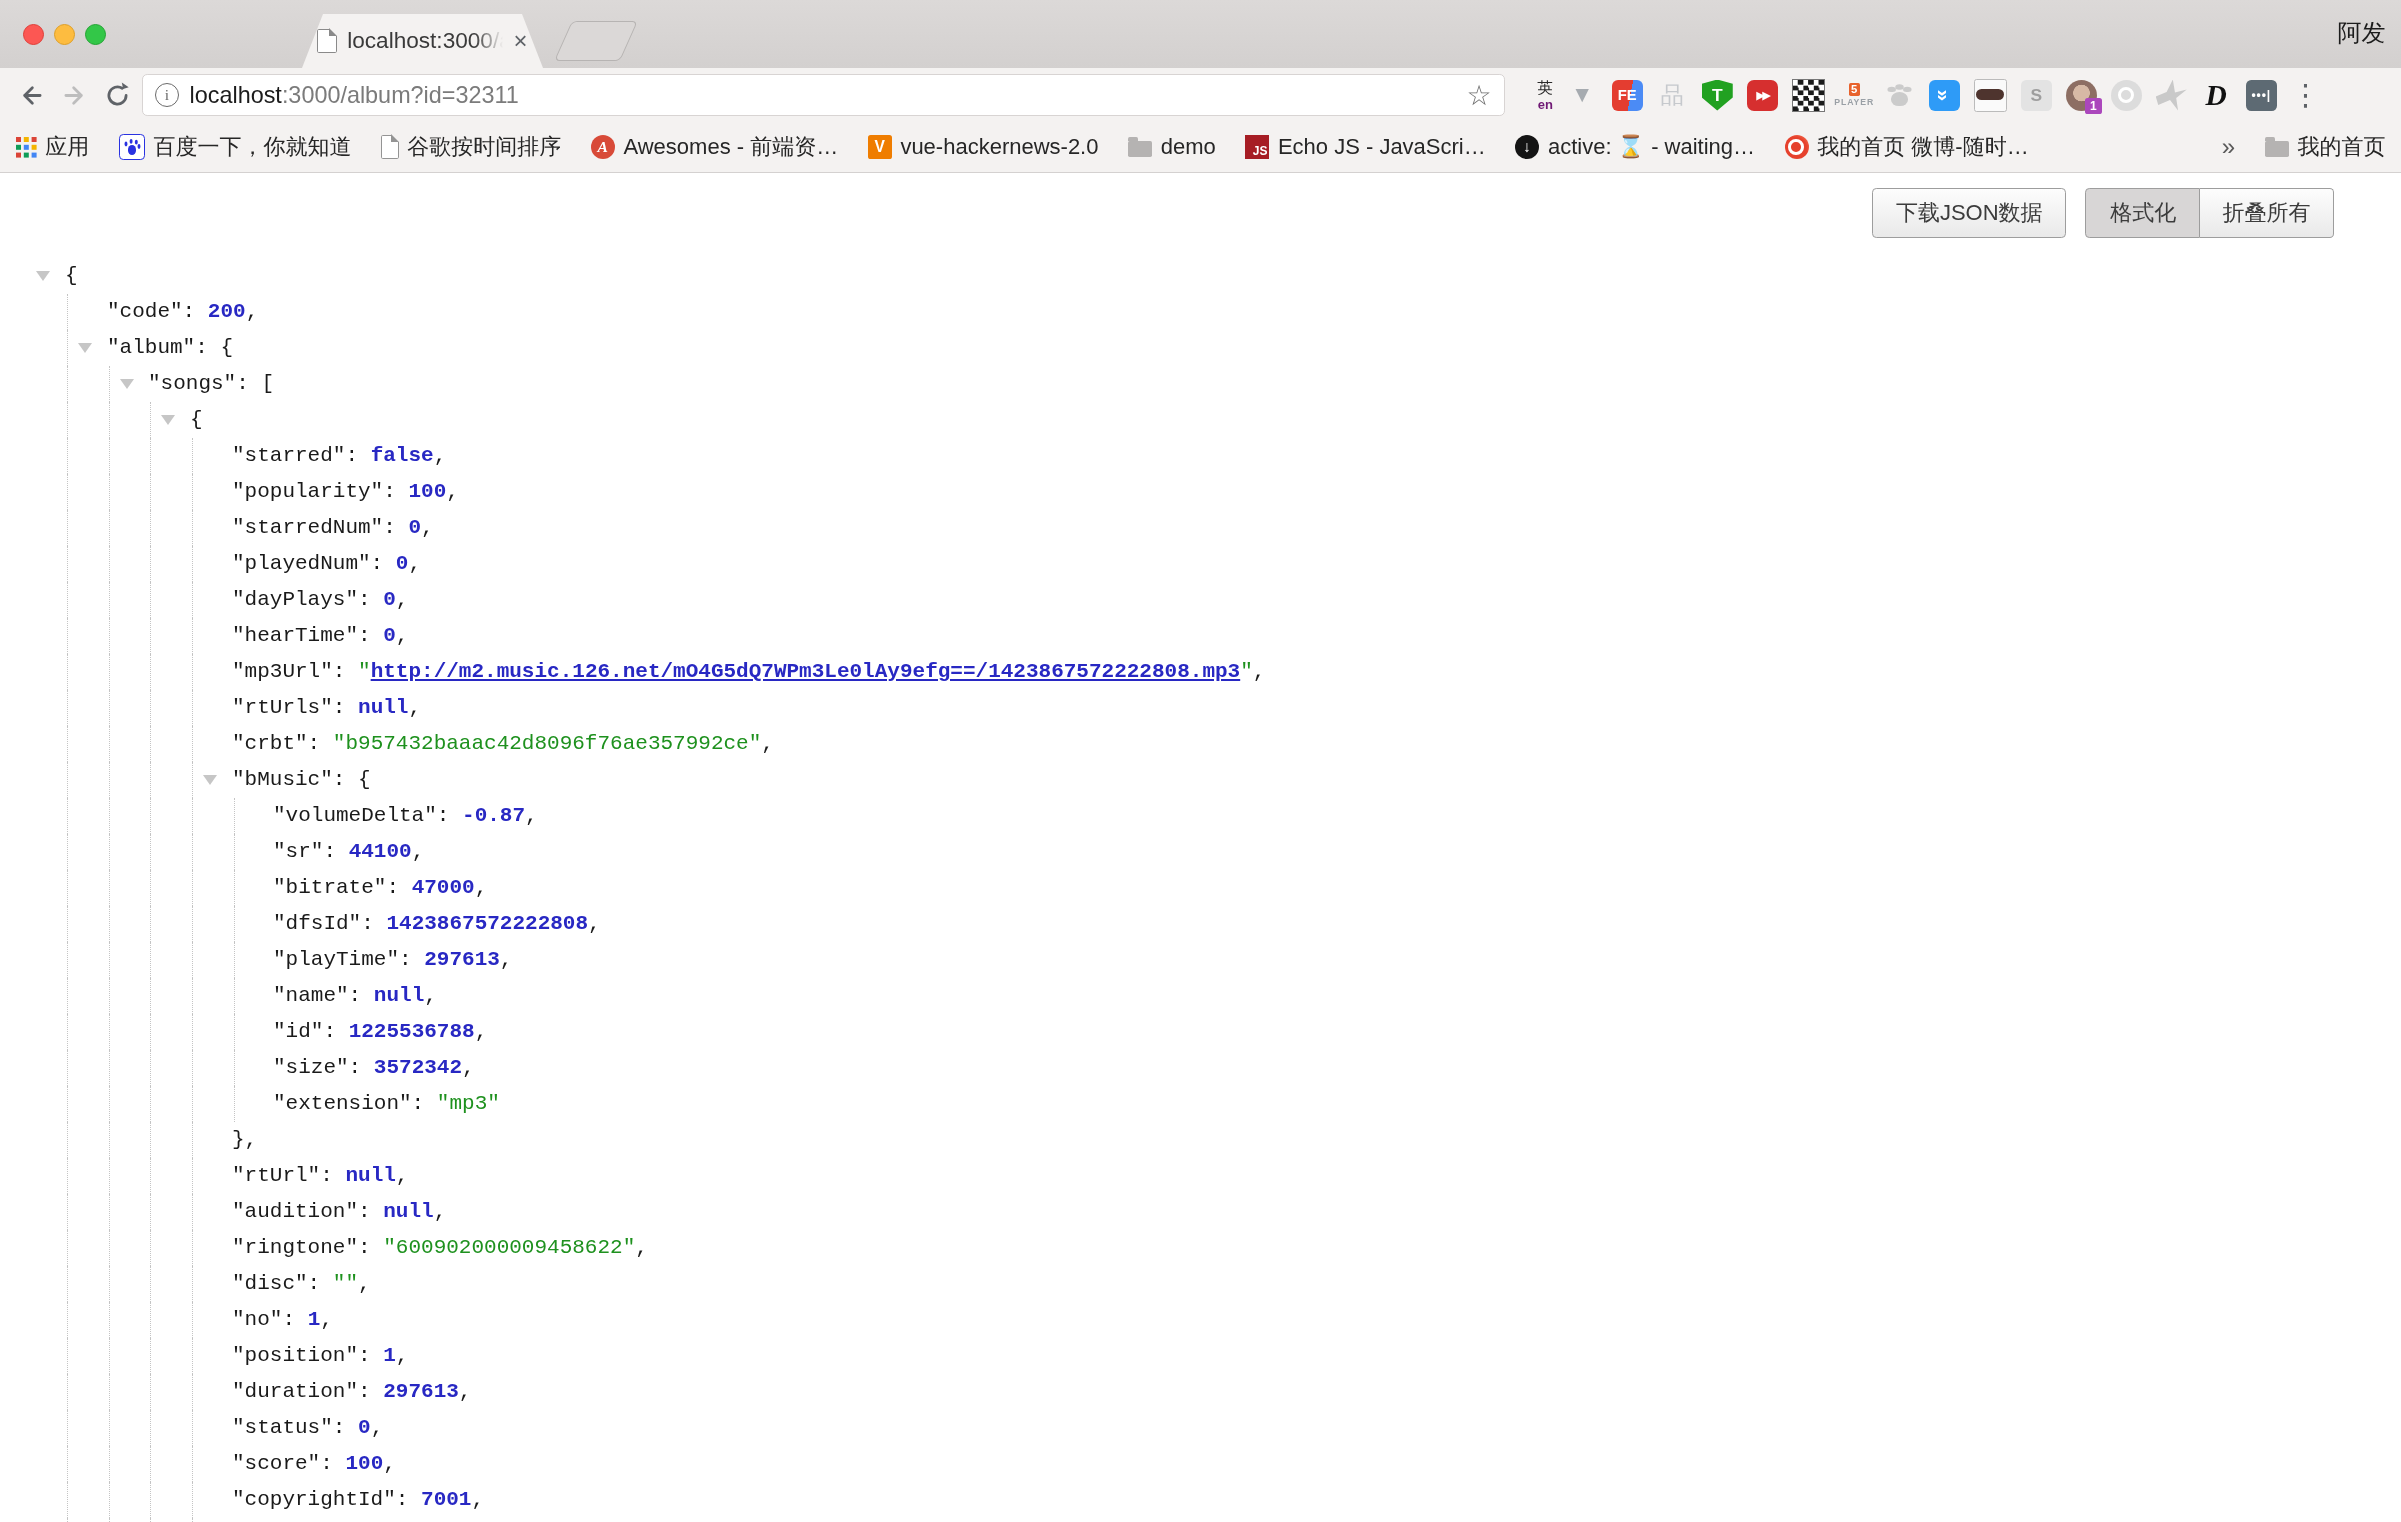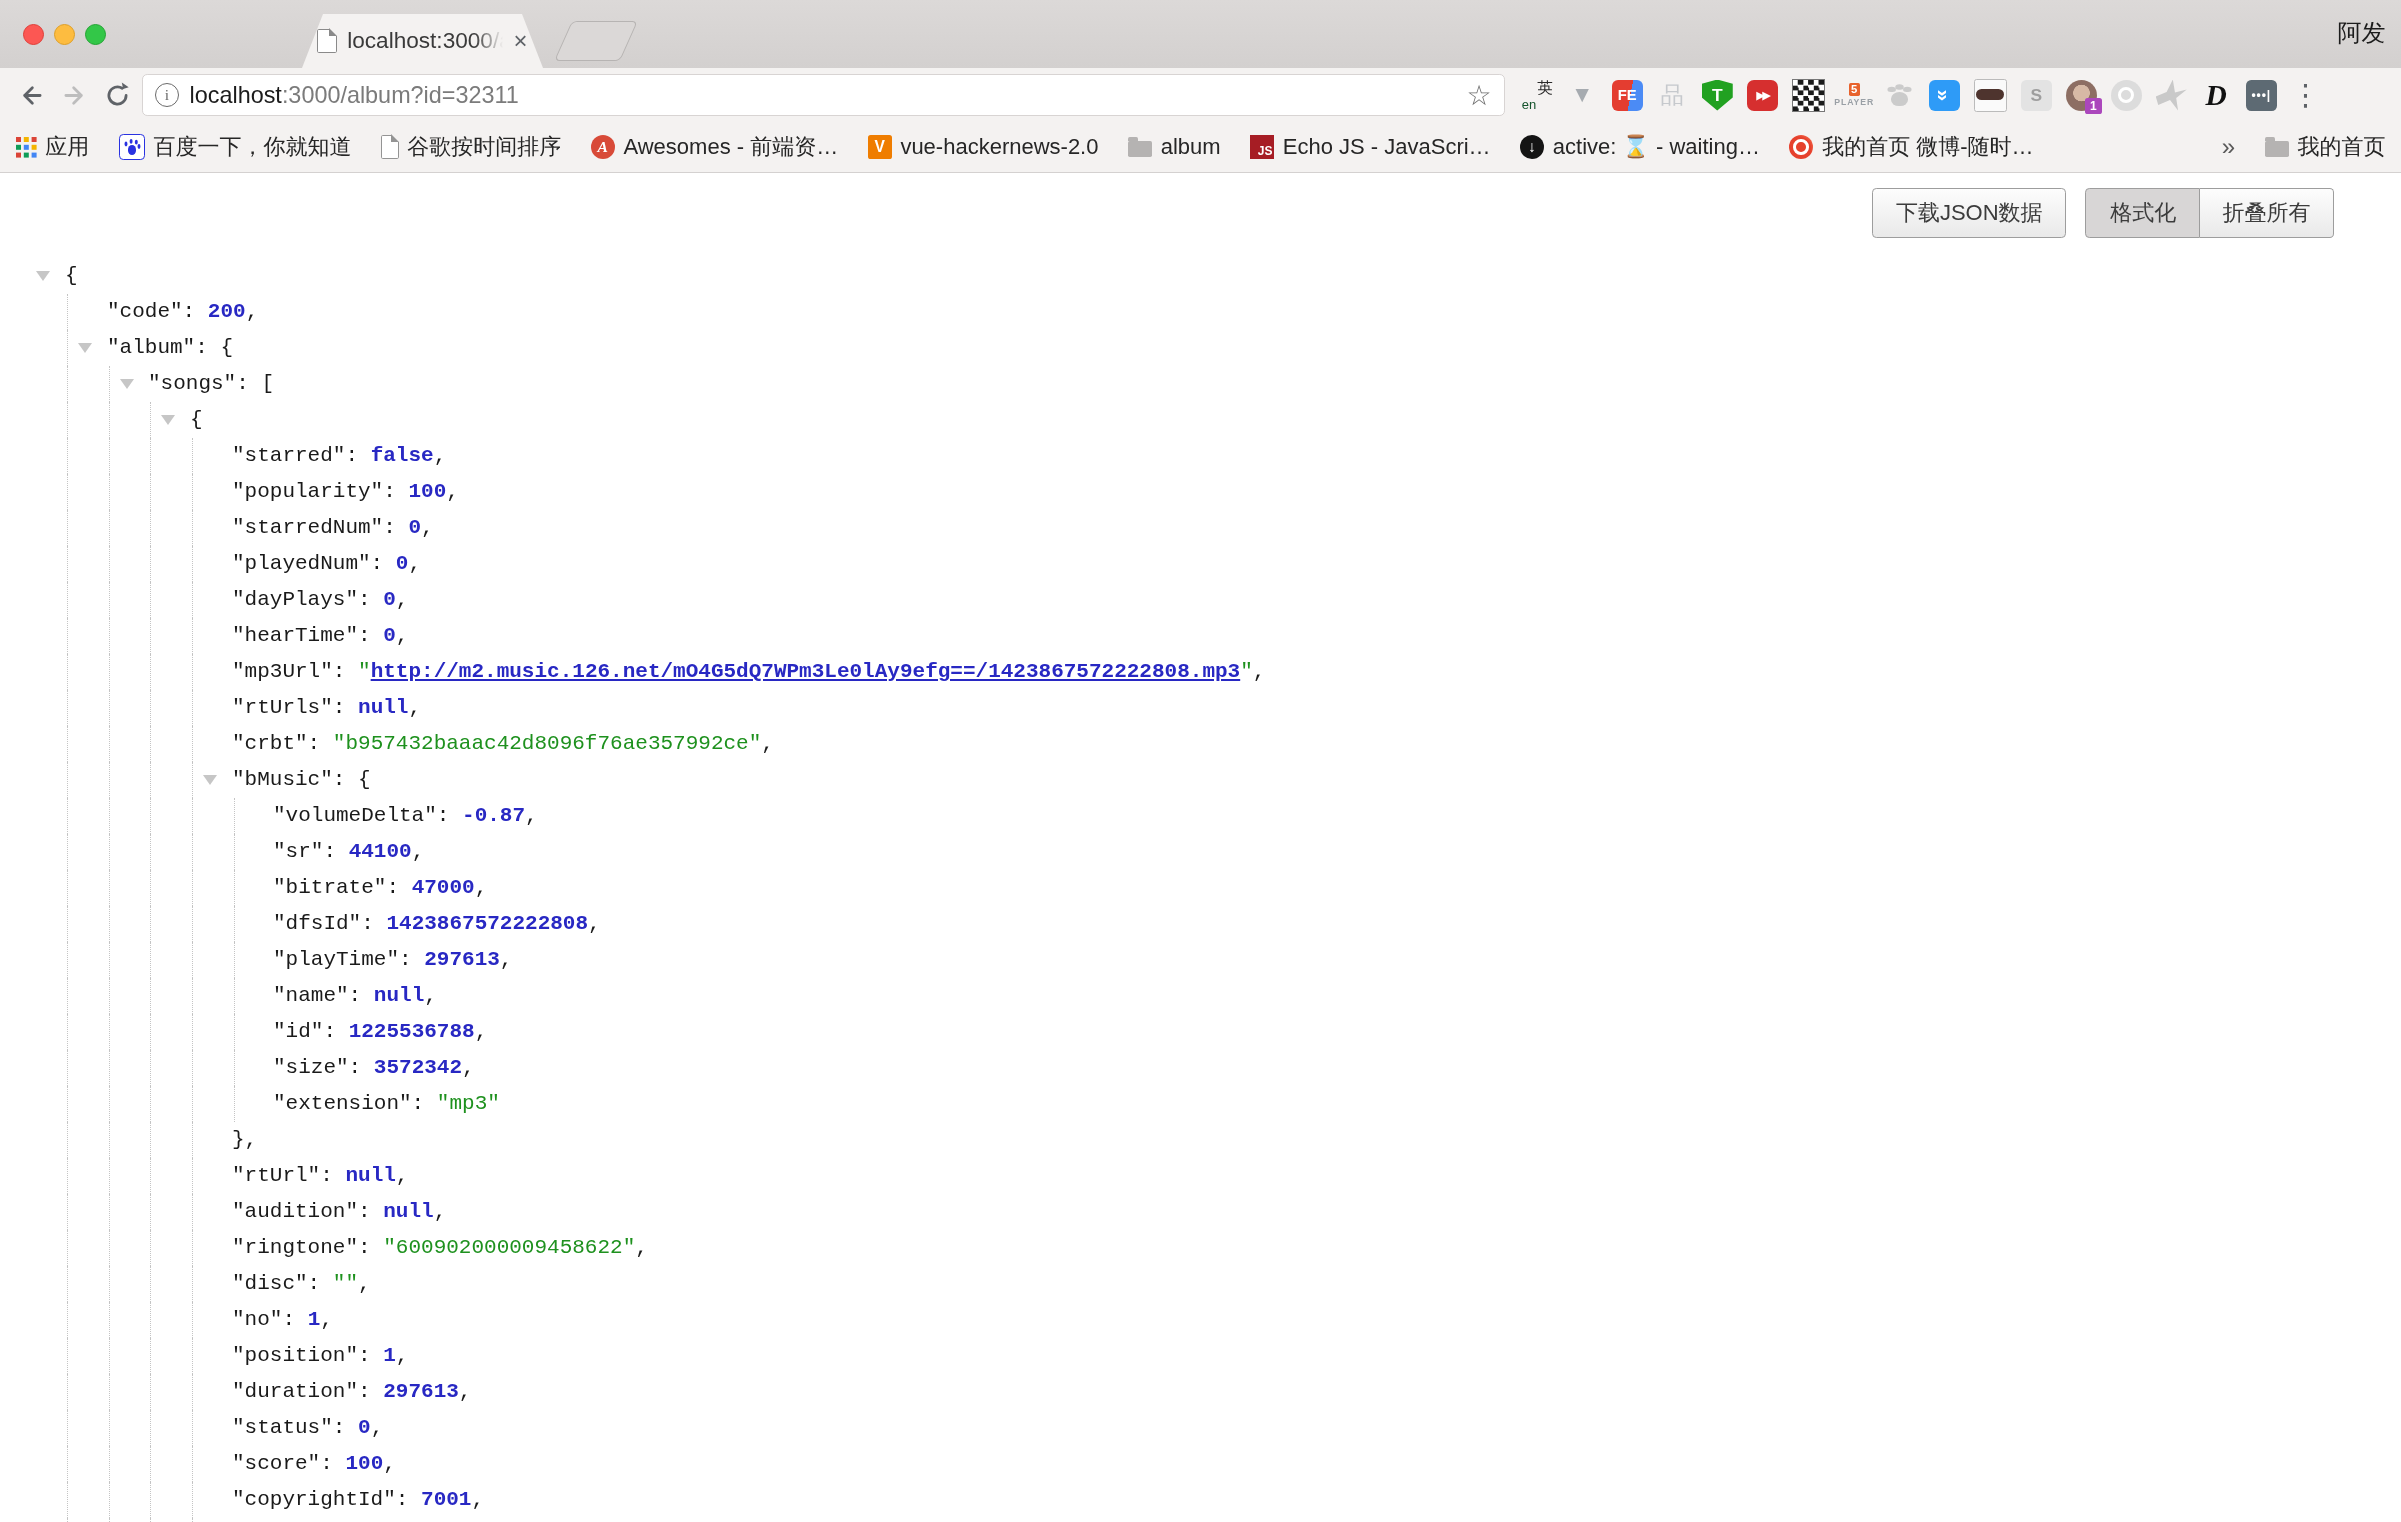--- a/index.html
+++ b/index.html
@@ -35,21 +35,21 @@
        font-size:15.6px;display:flex;align-items:center;justify-content:center;font-family:"Liberation Serif",serif;flex:0 0 auto;}
   .urlhost{font-size:23.4px;color:#1b1b1b;}
   .urlrest{font-size:23.4px;color:#7b7b7b;}
   .star{margin-left:auto;font-size:28px;color:#6f6f6f;}
   .extrow{display:flex;align-items:center;gap:14px;margin-left:12px;}
   .ext{width:31px;height:31px;display:flex;align-items:center;justify-content:center;position:relative;flex:0 0 auto;}
   .menu{font-size:29.5px;color:#5f6368;margin-left:8.7px;}
 
   
   .ext.translate .t-top{position:absolute;top:-1.7px;right:0;font-size:15.6px;color:#2b2b2b;}
-  .ext.translate .t-bot{position:absolute;bottom:-1.7px;left:0;font-size:13px;color:#14532d;font-weight:normal;}
+  .ext.translate .t-bot{position:absolute;bottom:-1.7px;left:16px;font-size:13px;color:#701a75;font-weight:bold;}
   .ext.vue{color:#a6abb0;font-size:22.6px;}
   .ext.fe{background:linear-gradient(100deg,#e43d30 58%,#4b8bf5 58%);border-radius:6px;
        color:#fff;font-weight:bold;font-size:14.8px;}
   .ext.sitemap{color:#c6c9cd;font-size:23.4px;}
   .ext.tamper{background:#21a121;clip-path:polygon(50% 0,100% 14%,100% 58%,50% 100%,0 58%,0 14%);
        color:#fff;font-weight:bold;font-size:17.4px;}
   .ext.ff{background:#d62f2f;border-radius:7px;color:#fff;font-size:11.3px;letter-spacing:-2.6px;}
   .ext.qr{background:repeating-conic-gradient(#1b1b1b 0 25%,#fff 0 50%) 0 0/10.4px 10.4px;border:0.9px solid #777;}
   .ext.player{flex-direction:column;gap:0.9px;}
   .ext.player .p5{background:#e8622c;color:#fff;font-size:11.3px;font-weight:bold;padding:0 2.6px;border-radius:1.7px;line-height:13px;}
@@ -210,21 +210,21 @@
       <span class="bm">
         <span class="bicon awesomes">A</span>
         <span class="lbl">Awesomes - 前端资…</span>
       </span>
       <span class="bm">
         <span class="bicon vuebm">V</span>
         <span class="lbl">vue-hackernews-2.0</span>
       </span>
       <span class="bm">
         <span class="bicon folder"></span>
-        <span class="lbl">album</span>
+        <span class="lbl">demo</span>
       </span>
       <span class="bm">
         <span class="bicon echojs">JS</span>
         <span class="lbl">Echo JS - JavaScri…</span>
       </span>
       <span class="bm">
         <span class="bicon active">↓</span>
         <span class="lbl">active: ⌛ - waiting…</span>
       </span>
       <span class="bm">

